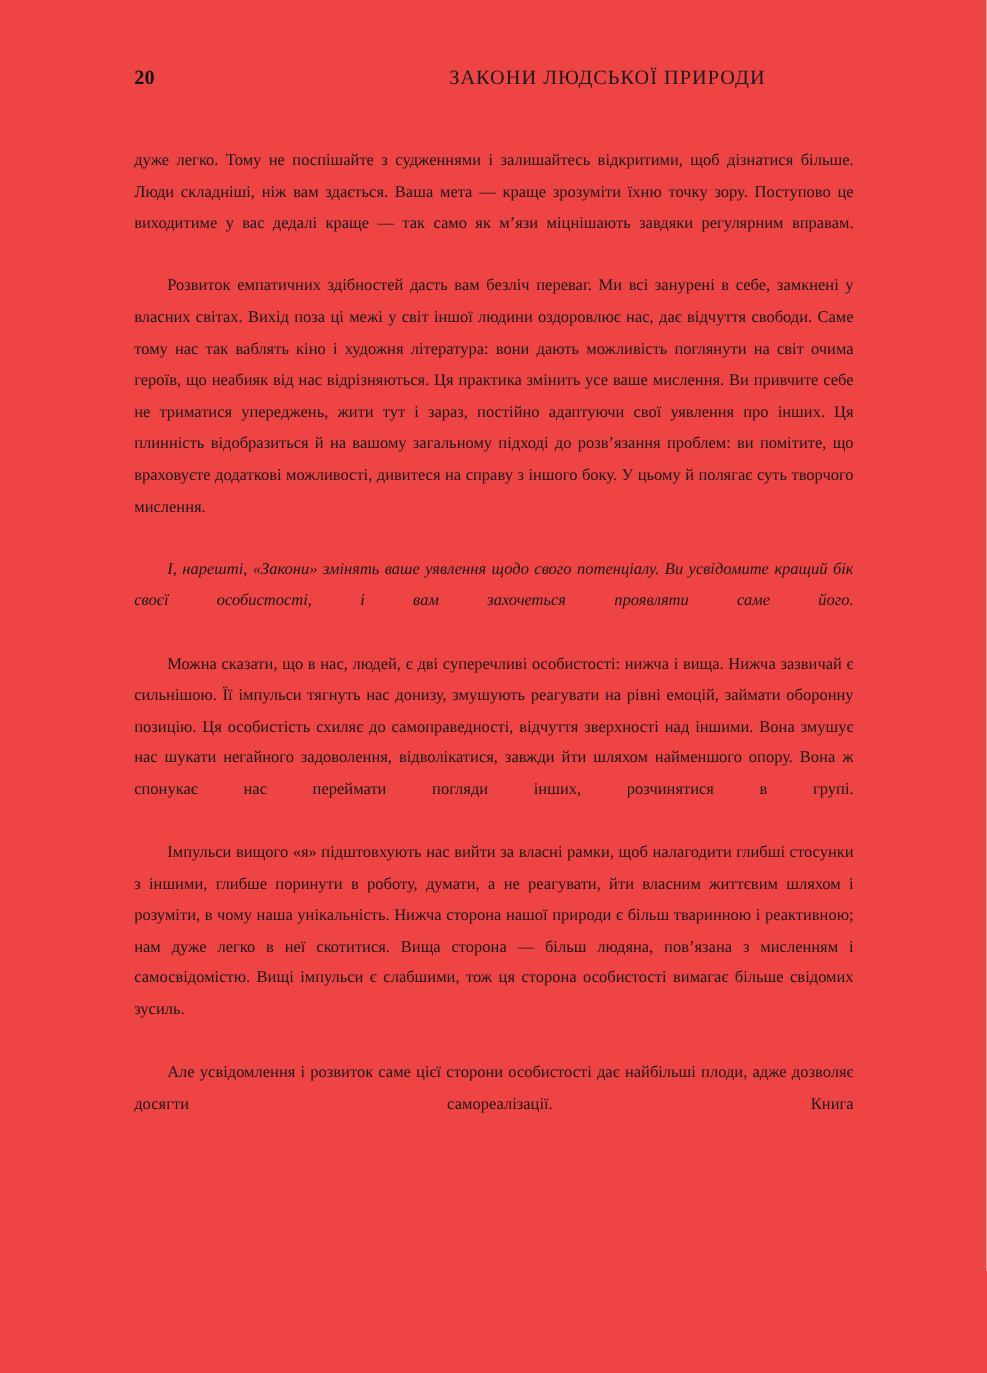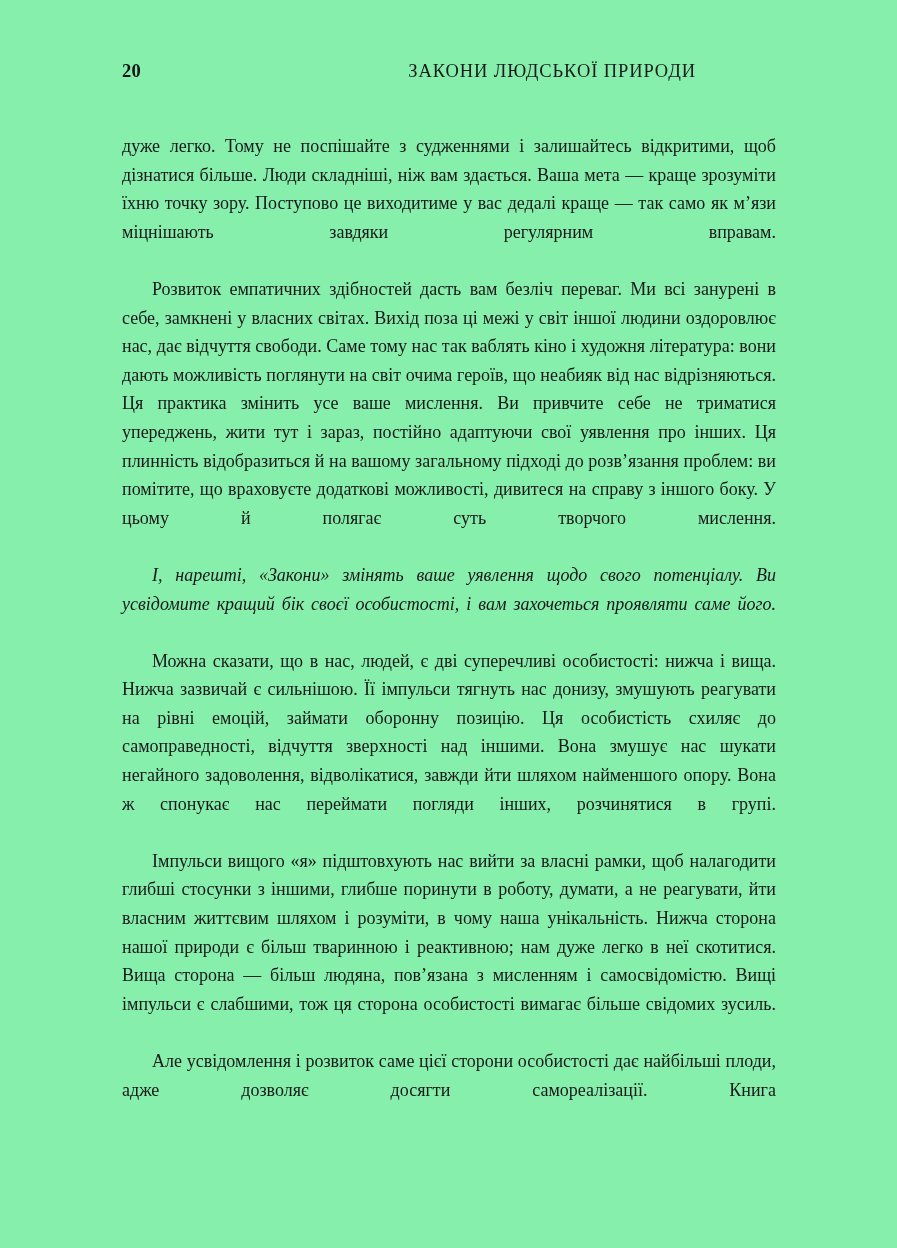--- a/index.html
+++ b/index.html
@@ -7,21 +7,21 @@
     margin: 0;
     padding: 0;
     background: #ffffff;
   }
 
   .page {
     position: relative;
     width: 897px;
     height: 1248px;
     margin: 0 auto;
-    background: #86efac;
+    background: #ef4444;
     overflow: hidden;
     font-family: "Liberation Serif", "DejaVu Serif", serif;
     color: #19181a;
     -webkit-font-smoothing: antialiased;
   }
 
   
   .running-head {
     position: absolute;
     top: 62px;
@@ -59,21 +59,21 @@
     position: absolute;
     top: 132px;
     left: 122px;
     width: 654px;
   }
 
   .para {
     margin: 0;
     text-align: justify;
     text-align-last: left;
-    font-size: 18px;
+    font-size: 15px;
     line-height: 28.6px;
     color: #19181a;
     text-indent: 0;
     hyphens: manual;
     word-spacing: 0.1px;
   }
 
   .para.indent {
     text-indent: 30px;
     font-family: Liberation Serif, serif;

